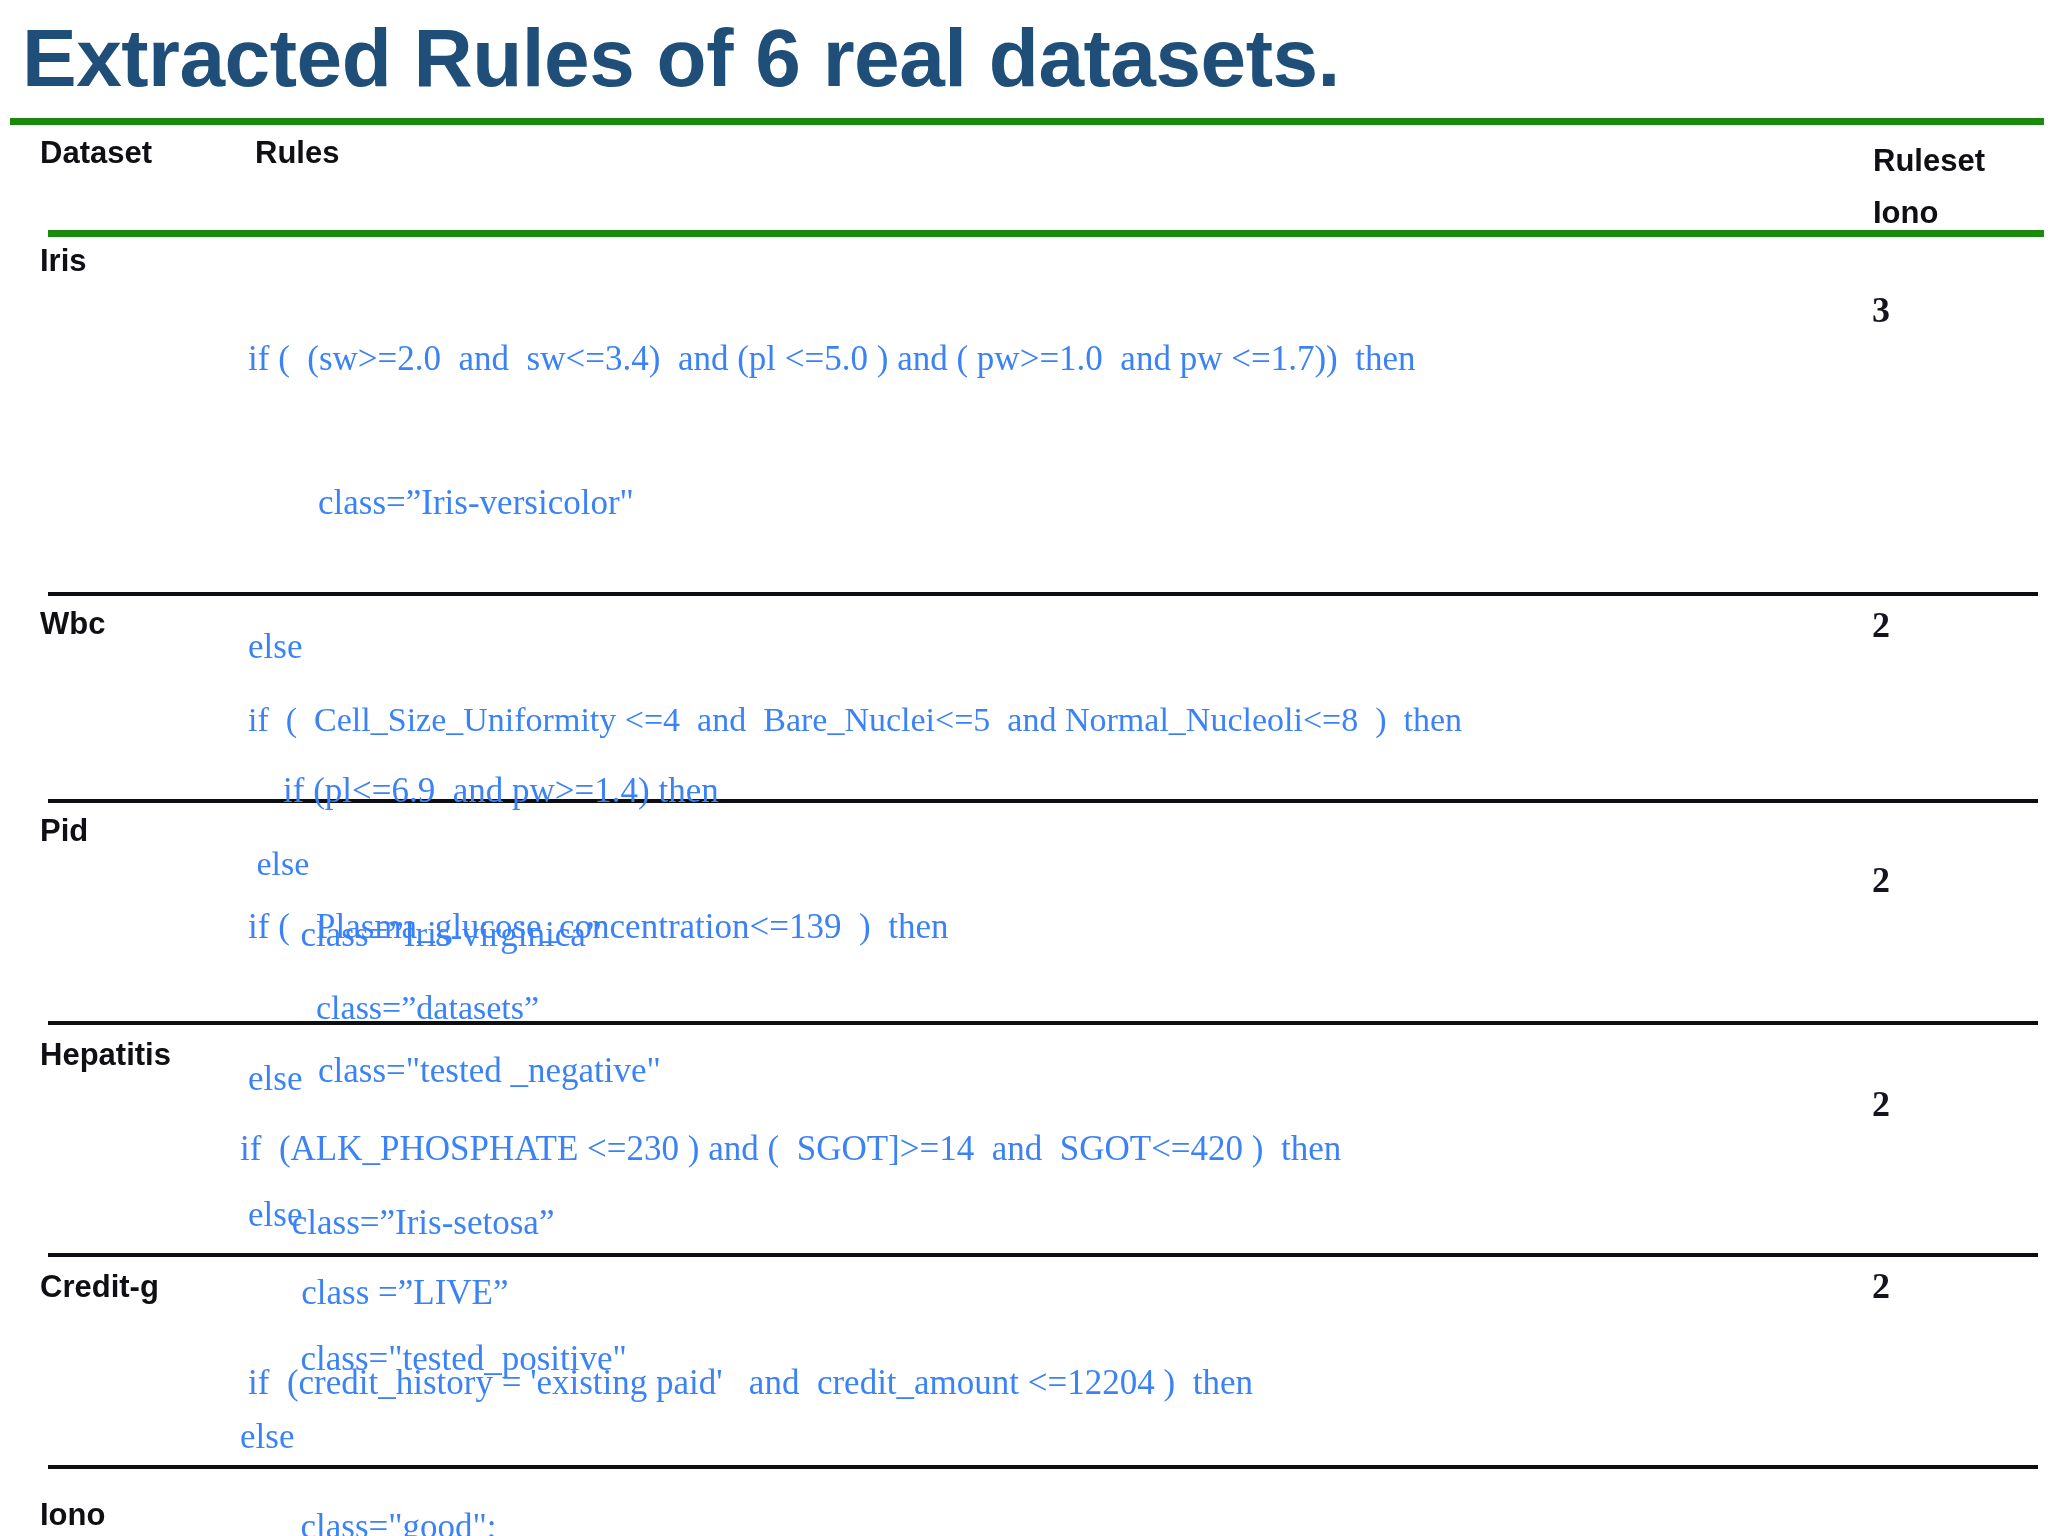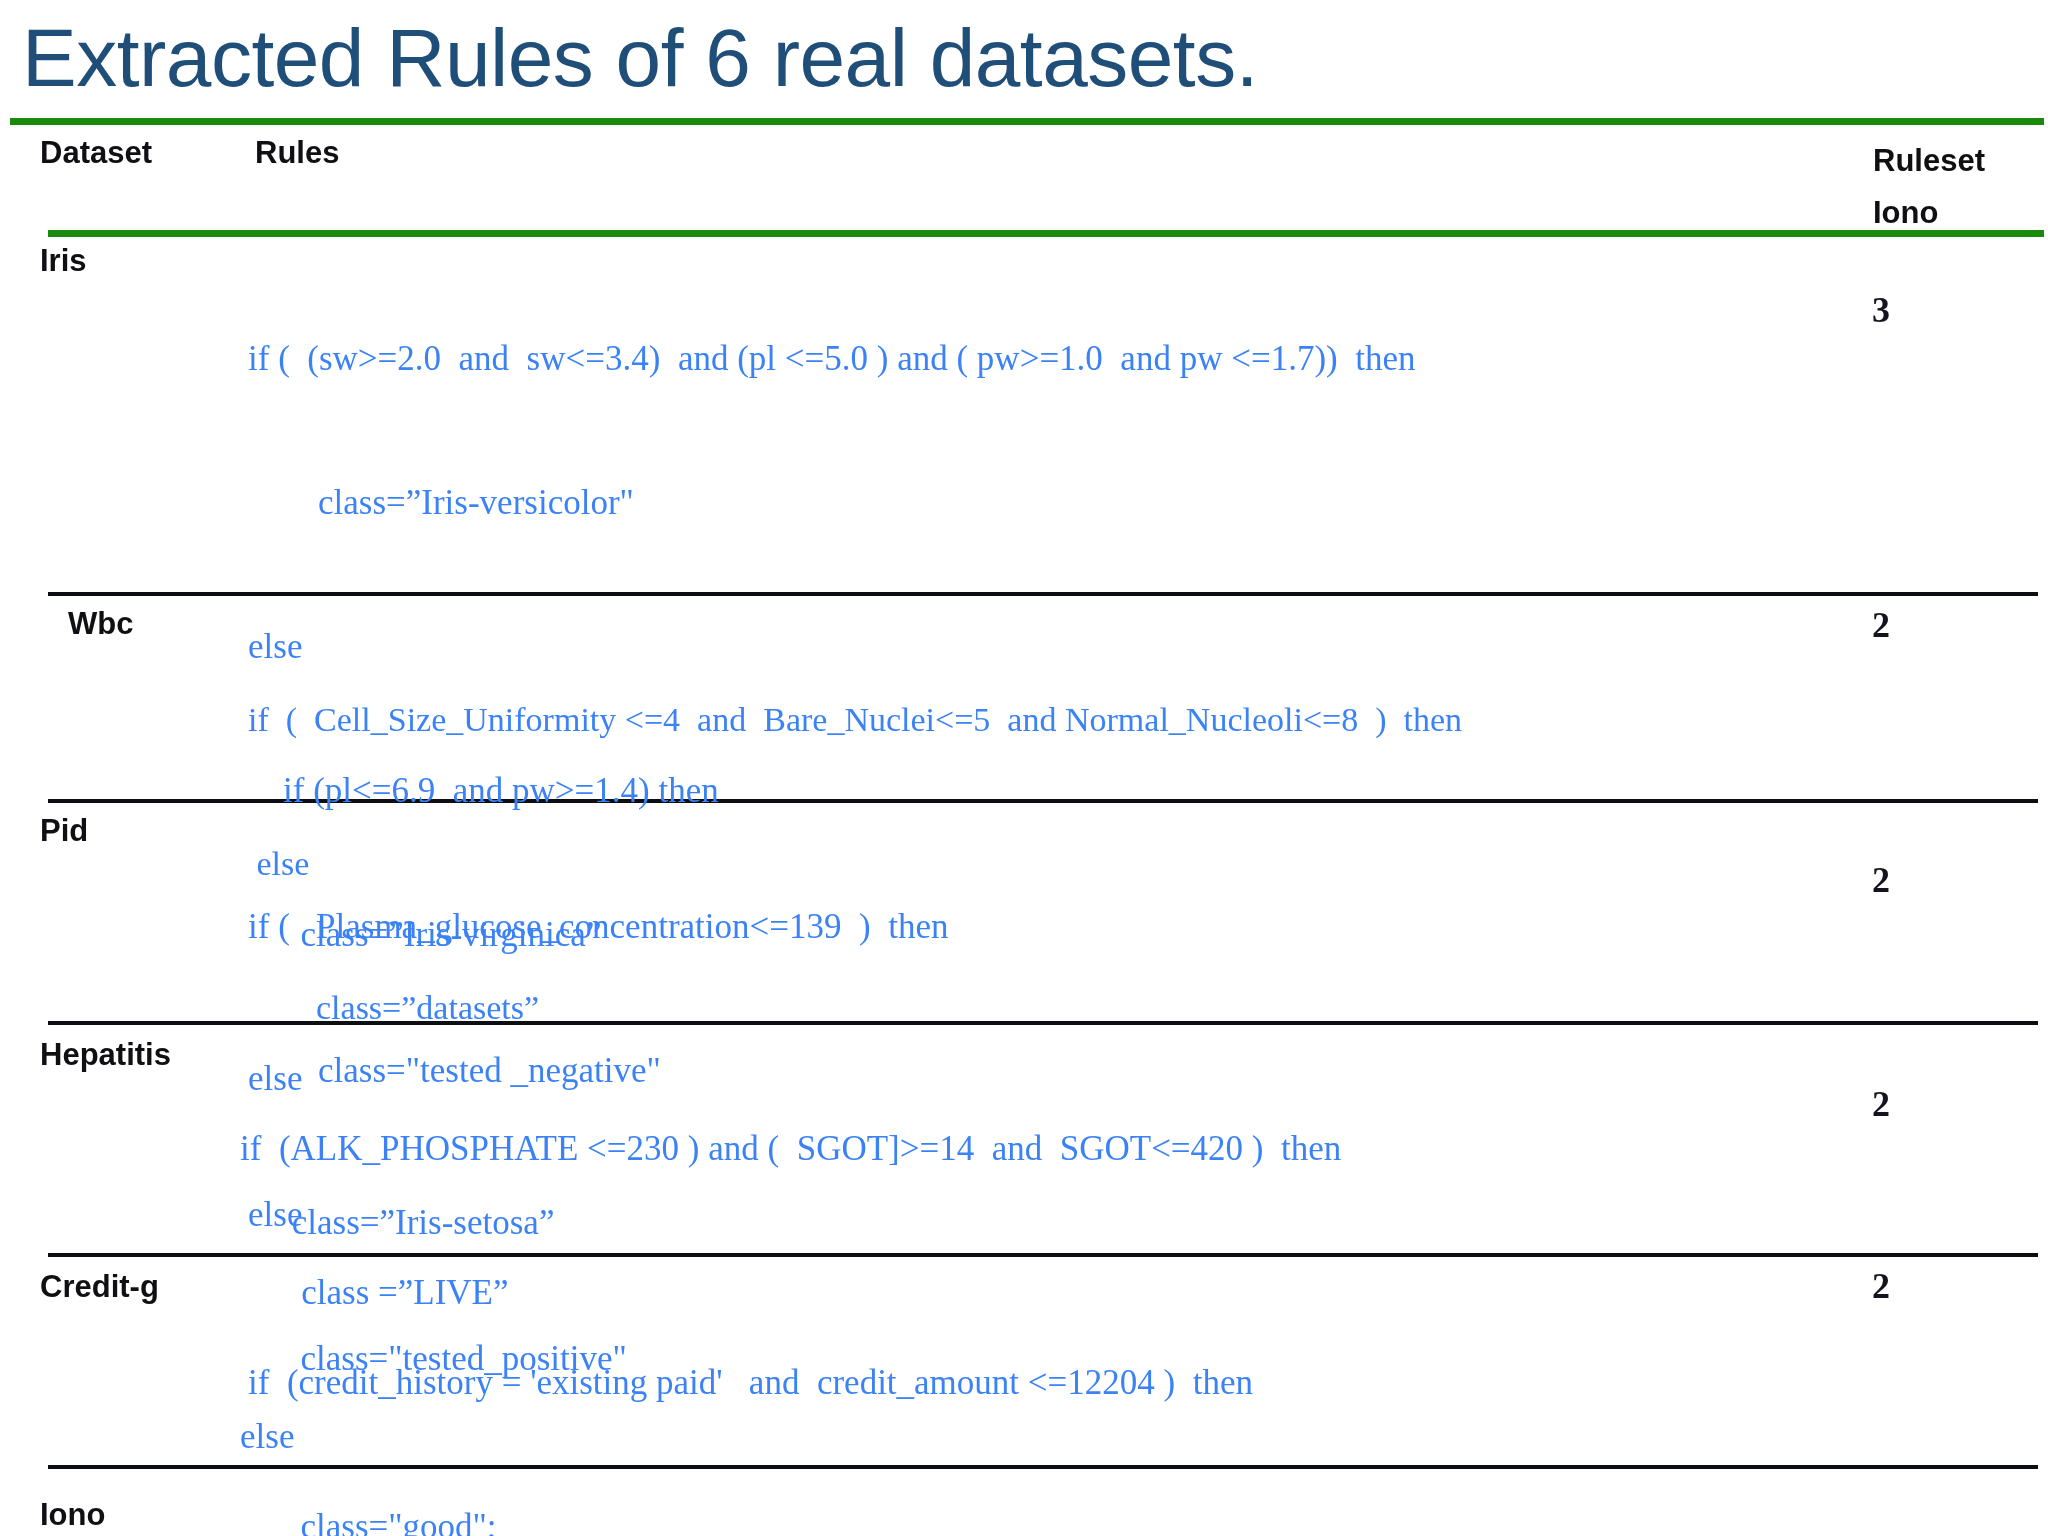--- a/index.html
+++ b/index.html
@@ -18,21 +18,21 @@
   
   .slide-title {
     position: absolute;
     left: 22px;
     top: 6px;
     width: 1900px;
     height: 104px;
     font-family: "Liberation Sans", "DejaVu Sans", sans-serif;
     font-size: 82px;
     line-height: 104px;
-    font-weight: 400;
+    font-weight: 700;
     color: #1F4E79;
     letter-spacing: -0.5px;
     white-space: nowrap;
   }
 
   
   .rules-table {
     position: absolute;
     left: 0px;
     top: 118px;
@@ -108,21 +108,21 @@
     color: #14141e;
   }
 
   
   .row-iris       { height: 355px; }
   .row-iris      .cell-dataset { top: 6px; }
   .row-iris      .cell-rules   { top: 2px; }
   .row-iris      .cell-size    { top: 52px; }
 
   .row-wbc        { height: 203px; }
-  .row-wbc       .cell-dataset { top: 10px; margin-left: 28px; }
+  .row-wbc       .cell-dataset { top: 10px; }
   .row-wbc       .cell-rules   { top: 4px; }
   .row-wbc       .cell-size    { top: 8px; }
   .row-wbc       .cell-rules   { font-size: 34px; }
 
   .row-pid        { height: 218px; }
   .row-pid       .cell-dataset { top: 10px; }
   .row-pid       .cell-rules   { top: 4px; }
   .row-pid       .cell-size    { top: 56px; }
 
   .row-hepatitis  { height: 228px; }

